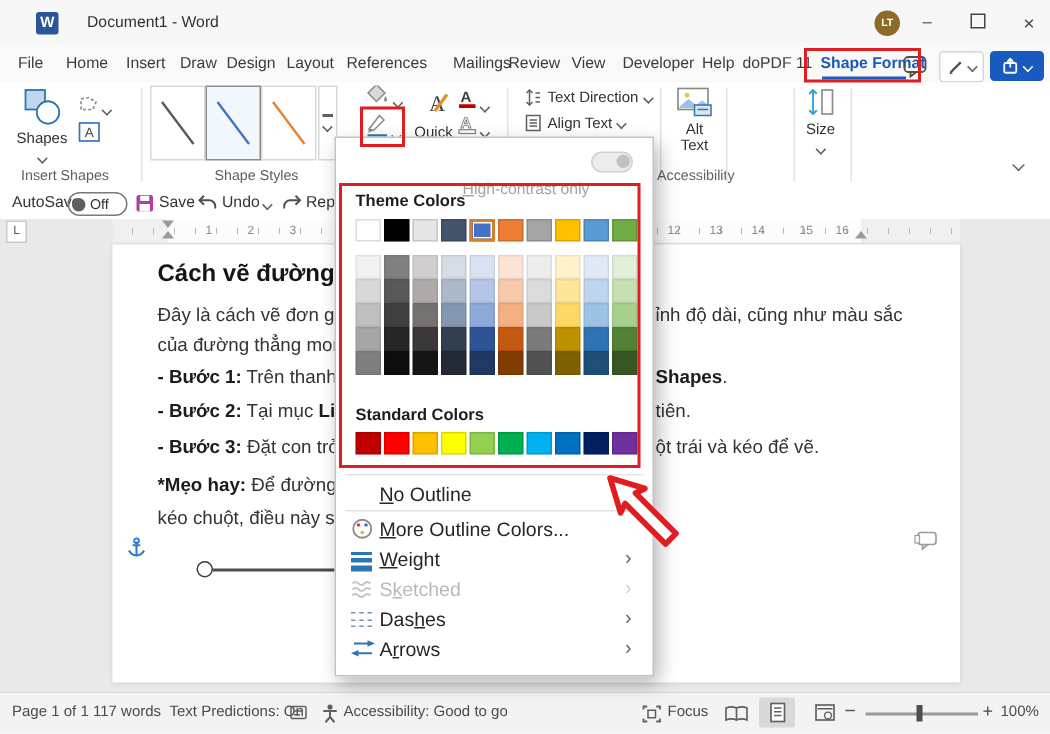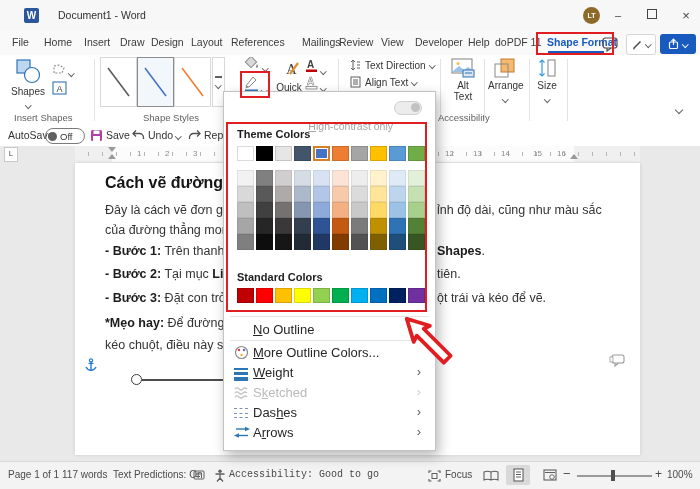--- a/index.html
+++ b/index.html
@@ -247,28 +247,20 @@
           <path d="M2,13 L8,8 L13,12 L17,9 L20,11 L20,14 L2,14 Z" fill="#9cc3e5"></path>
           <rect x="12" y="12" width="11" height="7" fill="#dce6f1" stroke="#2e75b6" stroke-width="1"></rect>
           <line x1="14" y1="15" x2="21" y2="15" stroke="#2e75b6"></line>
         </svg>
       <div class="rlab">Alt</div>
       <div class="rlab">Text</div>
     </div>
     <div class="grouplabel" style="left:438px;">Accessibility</div>
     <div class="vdiv" style="left:484px;"></div>
 
-    <div class="abs" style="left:488px;top:3px;width:34px;text-align:center;">
-      <svg width="22" height="20">
-          <rect x="7" y="1" width="13" height="13" fill="#f5b96f" stroke="#c07c33" stroke-width="1"></rect>
-          <rect x="1" y="6" width="13" height="13" fill="none" stroke="#8a8a8a" stroke-width="1"></rect>
-        </svg>
-      <div class="rlab">Arrange</div>
-      <span class="chev tiny"></span>
-    </div>
     <div class="vdiv" style="left:529px;"></div>
     <div class="abs" style="left:533px;top:3px;width:28px;text-align:center;">
       <svg width="20" height="20">
           <line x1="5" y1="2" x2="5" y2="18" stroke="#2e9bd6" stroke-width="1.2"></line>
           <polyline points="2.5,4.5 5,2 7.5,4.5" fill="none" stroke="#2e9bd6" stroke-width="1.2"></polyline>
           <polyline points="2.5,15.5 5,18 7.5,15.5" fill="none" stroke="#2e9bd6" stroke-width="1.2"></polyline>
           <rect x="11" y="2" width="7" height="16" fill="none" stroke="#8a8a8a" stroke-width="1.1"></rect>
         </svg>
       <div class="rlab">Size</div>
       <span class="chev tiny"></span>
@@ -358,21 +350,21 @@
     <span class="sitem" style="left:113px;">Text Predictions: On</span>
     <svg class="abs" style="left:193px;top:8px;" width="12" height="11">
         <rect x="1" y="1" width="10" height="8" rx="1" fill="none" stroke="#5f5f5f" stroke-width="1"></rect>
         <line x1="3" y1="4" x2="9" y2="4" stroke="#5f5f5f"></line>
         <line x1="3" y1="6.5" x2="7" y2="6.5" stroke="#5f5f5f"></line>
       </svg>
     <svg class="abs" style="left:214px;top:7px;" width="12" height="13">
         <circle cx="6" cy="2.3" r="1.7" fill="#5f5f5f"></circle>
         <path d="M1.5,5 L10.5,5 M6,5 L6,9 M6,9 L3,12.5 M6,9 L9,12.5" stroke="#5f5f5f" stroke-width="1.3" fill="none"></path>
       </svg>
-    <span class="sitem" style="left:229px;font-family:Liberation Mono, monospace;">Accessibility: Good to go</span>
+    <span class="sitem" style="left:229px;">Accessibility: Good to go</span>
 
     <svg class="abs" style="left:428px;top:8px;" width="13" height="12">
         <path d="M1,3 L1,1 L3.5,1 M9.5,1 L12,1 L12,3 M12,9 L12,11 L9.5,11 M3.5,11 L1,11 L1,9" fill="none" stroke="#5f5f5f" stroke-width="1.2"></path>
         <rect x="4" y="3.5" width="5" height="5" fill="none" stroke="#5f5f5f" stroke-width="1"></rect>
       </svg>
     <span class="sitem" style="left:445px;">Focus</span>
     <svg class="abs" style="left:483px;top:8px;" width="16" height="12">
         <path d="M8,2 Q4.5,0.5 1,2 L1,10 Q4.5,8.5 8,10 Q11.5,8.5 15,10 L15,2 Q11.5,0.5 8,2 M8,2 L8,10" fill="none" stroke="#5f5f5f" stroke-width="1.1"></path>
       </svg>
     <div id="viewsel" class="abs"></div>

